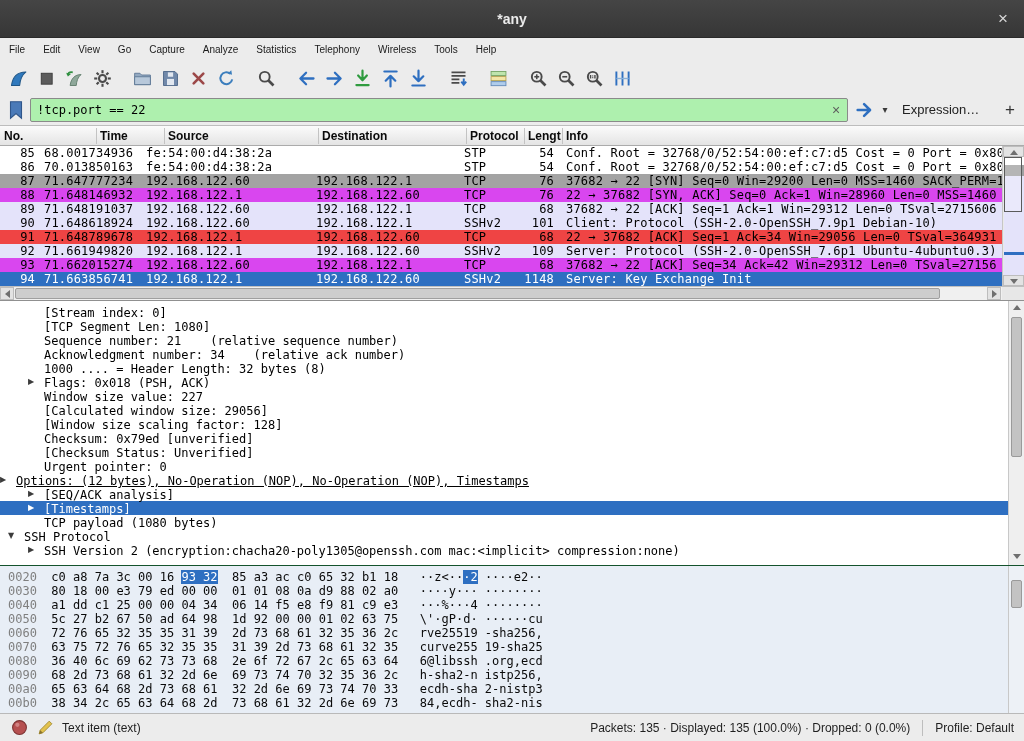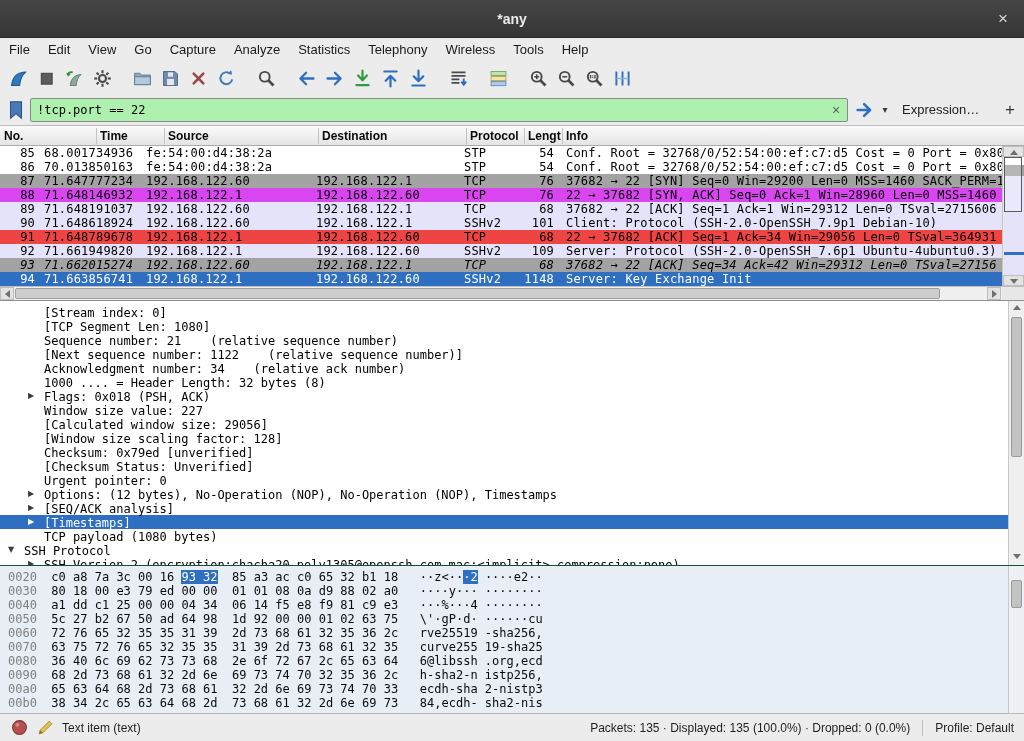--- a/index.html
+++ b/index.html
@@ -10,21 +10,21 @@
   
   .titlebar{position:absolute;top:0;left:0;width:100%;height:38px;
     background:linear-gradient(#454545,#363636);border-bottom:1px solid #2a2a2a;
     display:flex;align-items:center;justify-content:center}
   .title{color:#ebebeb;font-size:14px;font-weight:bold}
   .close-btn{position:absolute;right:10px;top:8px;width:22px;height:22px;color:#d8d8d8;
     font-size:17px;line-height:22px;text-align:center;cursor:default}
 
   
   .menubar{position:absolute;top:38px;left:0;width:100%;height:24px;background:#ececec;
-    display:flex;align-items:center;font-size:13px;color:#1a1a1a}
+    display:flex;align-items:center;font-size:10px;color:#1a1a1a}
   .menu-item{padding:0 9px;line-height:24px}
 
   
   .toolbar{position:absolute;top:62px;left:0;width:100%;height:32px;background:#ececec;
     display:flex;align-items:center;padding-left:4px}
   .tbtn{width:28px;height:26px;display:flex;align-items:center;justify-content:center;border-radius:3px}
   .tbtn svg{width:21px;height:21px}
   .tsep{width:12px;height:26px}
 
   
@@ -388,21 +388,21 @@
       </div>
       <div class="pl-row" style="background: rgb(228, 227, 250);">
         <span class="plc plc-no">92</span>
         <span class="plc plc-time">71.661949820</span>
         <span class="plc plc-src">192.168.122.1</span>
         <span class="plc plc-dst">192.168.122.60</span>
         <span class="plc plc-proto">SSHv2</span>
         <span class="plc plc-len">109</span>
         <span class="plc plc-info">Server: Protocol (SSH-2.0-OpenSSH_7.6p1 Ubuntu-4ubuntu0.3)</span>
       </div>
-      <div class="pl-row" style="background: #a3a3a3; font-style: italic;">
+      <div class="pl-row" style="background: #d946ef;">
         <span class="plc plc-no">93</span>
         <span class="plc plc-time">71.662015274</span>
         <span class="plc plc-src">192.168.122.60</span>
         <span class="plc plc-dst">192.168.122.1</span>
         <span class="plc plc-proto">TCP</span>
         <span class="plc plc-len">68</span>
         <span class="plc plc-info">37682 → 22 [ACK] Seq=34 Ack=42 Win=29312 Len=0 TSval=27156</span>
       </div>
       <div class="pl-row" style="background: rgb(46, 111, 193); color: rgb(255, 255, 255);">
         <span class="plc plc-no">94</span>
@@ -438,31 +438,30 @@
     <div class="hs-btn" style="left:987px">
         <div class="tri tri-right"></div>
       </div>
   </div>
   <div class="pl-corner"></div>
 
   <div class="details">
       <div class="dt-row" style="padding-left: 28px;"><span class="dt-arrow"></span><span class="dt-text">[Stream index: 0]</span></div>
       <div class="dt-row" style="padding-left: 28px;"><span class="dt-arrow"></span><span class="dt-text">[TCP Segment Len: 1080]</span></div>
       <div class="dt-row" style="padding-left: 28px;"><span class="dt-arrow"></span><span class="dt-text">Sequence number: 21    (relative sequence number)</span></div>
-      <div class="dt-row" style="padding-left: 28px;"><span class="dt-arrow"></span><span class="dt-text">[Next sequence number: 1122    (relative sequence number)]</span></div>
       <div class="dt-row" style="padding-left: 28px;"><span class="dt-arrow"></span><span class="dt-text">Acknowledgment number: 34    (relative ack number)</span></div>
       <div class="dt-row" style="padding-left: 28px;"><span class="dt-arrow"></span><span class="dt-text">1000 .... = Header Length: 32 bytes (8)</span></div>
       <div class="dt-row" style="padding-left: 28px;"><span class="dt-arrow">▶</span><span class="dt-text">Flags: 0x018 (PSH, ACK)</span></div>
       <div class="dt-row" style="padding-left: 28px;"><span class="dt-arrow"></span><span class="dt-text">Window size value: 227</span></div>
       <div class="dt-row" style="padding-left: 28px;"><span class="dt-arrow"></span><span class="dt-text">[Calculated window size: 29056]</span></div>
       <div class="dt-row" style="padding-left: 28px;"><span class="dt-arrow"></span><span class="dt-text">[Window size scaling factor: 128]</span></div>
       <div class="dt-row" style="padding-left: 28px;"><span class="dt-arrow"></span><span class="dt-text">Checksum: 0x79ed [unverified]</span></div>
       <div class="dt-row" style="padding-left: 28px;"><span class="dt-arrow"></span><span class="dt-text">[Checksum Status: Unverified]</span></div>
       <div class="dt-row" style="padding-left: 28px;"><span class="dt-arrow"></span><span class="dt-text">Urgent pointer: 0</span></div>
-      <div class="dt-row" style="padding-left: 28px;"><span class="dt-arrow">▶</span><span class="dt-text">Options: (12 bytes), No-Operation (NOP), No-Operation (NOP), Timestamps</span></div>
+      <div class="dt-row" style=" text-decoration: underline;"><span class="dt-arrow">▶</span><span class="dt-text">Options: (12 bytes), No-Operation (NOP), No-Operation (NOP), Timestamps</span></div>
       <div class="dt-row" style="padding-left: 28px;"><span class="dt-arrow">▶</span><span class="dt-text">[SEQ/ACK analysis]</span></div>
       <div class="dt-row sel" style="padding-left: 28px;"><span class="dt-arrow">▶</span><span class="dt-text">[Timestamps]</span></div>
       <div class="dt-row" style="padding-left: 28px;"><span class="dt-arrow"></span><span class="dt-text">TCP payload (1080 bytes)</span></div>
       <div class="dt-row" style="padding-left: 8px;"><span class="dt-arrow">▼</span><span class="dt-text">SSH Protocol</span></div>
       <div class="dt-row" style="padding-left: 28px;"><span class="dt-arrow">▶</span><span class="dt-text">SSH Version 2 (encryption:chacha20-poly1305@openssh.com mac:&lt;implicit&gt; compression:none)</span></div>
     </div>
   <div class="dt-vscroll">
     <div class="tri tri-up" style="margin-top:4px"></div>
     <div class="dt-thumb"></div>
     <div class="tri tri-down" style="margin-top:244px"></div>

